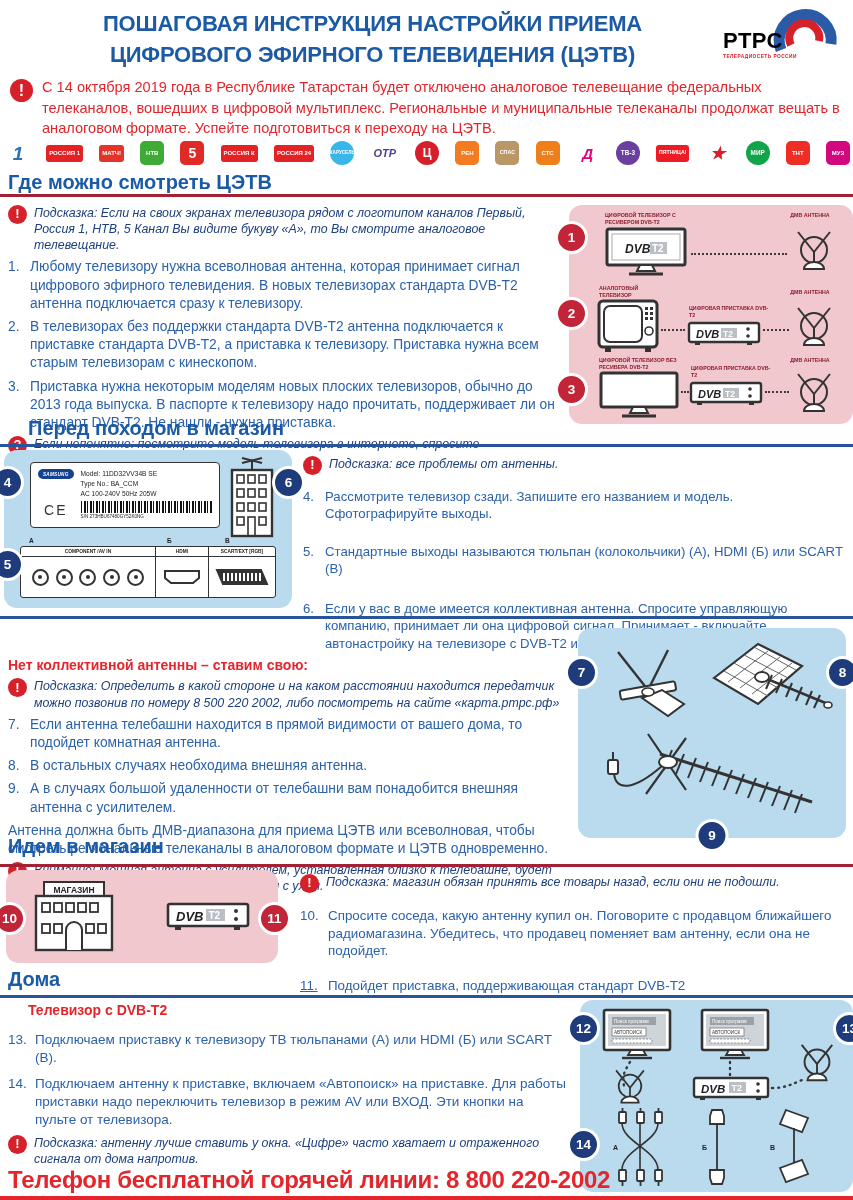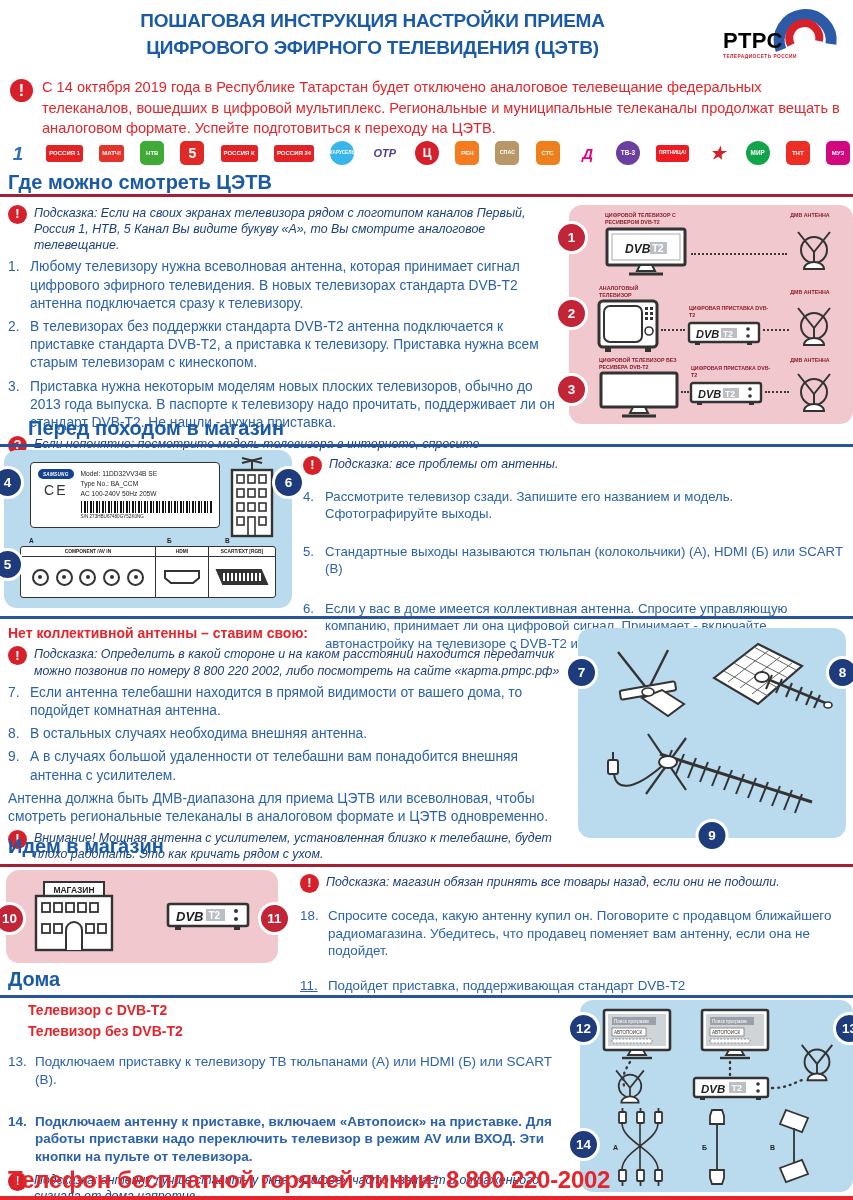--- a/index.html
+++ b/index.html
@@ -1,20 +1,20 @@
 <!DOCTYPE html>
 <html><head>
 <meta charset="utf-8">
 <style>
   html,body{margin:0;padding:0;background:#e8e8e8;}
   .page{position:relative;width:853px;height:1200px;margin:0 auto;background:#ffffff;
         font-family:"Liberation Sans",sans-serif;overflow:hidden;}
   
   .hdr-title{position:absolute;top:8px;left:0;width:745px;text-align:center;
-             color:#1b5aa5;font-weight:bold;font-size:19px;line-height:1.42;letter-spacing:-0.2px;}
+             color:#1b5aa5;font-weight:bold;font-size:22px;line-height:1.42;letter-spacing:-0.2px;}
   .logo{position:absolute;top:4px;right:8px;width:122px;height:66px;}
   .logo svg{position:absolute;top:0;right:2px;}
   .logo-text{position:absolute;left:0;top:24px;font-size:22px;font-weight:bold;color:#000000;letter-spacing:0.5px;}
   .logo-sub{position:absolute;left:0;top:50px;font-size:4.8px;font-weight:bold;color:#d6212b;letter-spacing:0.45px;}
   
   .notice{position:absolute;top:77px;left:10px;right:6px;display:flex;gap:9px;}
   .notice p{margin:0;color:#e5252c;font-size:14.6px;line-height:1.42;}
   .ic{width:19px;height:19px;border-radius:50%;background:#d6212b;color:#fff;font-weight:bold;
       font-size:13px;display:flex;align-items:center;justify-content:center;flex:0 0 auto;font-style:normal;}
   .ic.big{width:23px;height:23px;font-size:16px;margin-top:2px;}
@@ -47,21 +47,21 @@
   .badge{position:absolute;width:27px;height:27px;border-radius:50%;border:3px solid #fff;
          color:#fff;font-weight:bold;font-size:13.5px;display:flex;align-items:center;justify-content:center;
          box-sizing:content-box;z-index:5;}
   .badge.red{background:#c22438;}
   .badge.navy{background:#1e3c7c;}
   .dlabel{position:absolute;font-size:5.3px;font-weight:bold;color:#8a1e2e;line-height:1.25;text-transform:uppercase;}
   .dots{position:absolute;border-top:2.5px dotted #3a3a3a;}
   
   .lblcard{position:absolute;background:#fff;border:1.6px solid #333;border-radius:4px;
            display:flex;gap:7px;padding:6px 7px;box-sizing:border-box;}
-  .lc-left{display:flex;flex-direction:column;align-items:center;gap:3px;}
+  .lc-left{display:flex;flex-direction:column;align-items:center;gap:23px;}
   .sbadge{background:#16418f;color:#fff;font-size:4.6px;font-weight:bold;font-style:italic;
           border-radius:8px;padding:2.5px 5px;letter-spacing:0.3px;}
   .cemark{font-size:14px;color:#333;letter-spacing:2px;}
   .lc-right{font-size:6.6px;color:#222;line-height:1.5;}
   .barcode{height:12px;width:132px;margin-top:2px;
            background:repeating-linear-gradient(90deg,#111 0 1px,#fff 1px 3px,#111 3px 5px,#fff 5px 6px);}
   .serial{font-size:4.6px;margin-top:1.5px;}
   
   .ports{position:absolute;background:#fff;border:1.6px solid #333;border-radius:3px;display:flex;}
   .psec{border-right:1.3px solid #333;position:relative;display:flex;flex-direction:column;}
@@ -347,25 +347,25 @@
       <span class="t">Стандартные выходы называются тюльпан (колокольчики) (А), HDMI (Б) или SCART (В)</span>
     </div>
     <div class="item" style="margin-top:22px;">
       <span class="n">6.</span>
       <span class="t">Если у вас в доме имеется коллективная антенна. Спросите управляющую компанию, принимает ли  она цифровой сигнал. Принимает - включайте автонастройку на телевизоре с DVB-T2 или  автонастройку на приставке.</span>
     </div>
   </div>
 
   <div class="rule navy" style="top:616px;"></div>
 
-  <div class="txt" style="top:624px;left:8px;width:556px;">
+  <div class="txt" style="top:656px;left:8px;width:556px;">
     <div class="subred">Нет коллективной антенны – ставим свою:</div>
     <div class="hint">
       <span class="ic">!</span>
-      <span>Подсказка: Определить в какой стороне и на каком расстоянии находится передатчик можно позвонив по номеру 8 800 220 2002, либо посмотреть на сайте «карта.ртрс.рф»</span>
+      <span>Подсказка: Определить в какой стороне и на каком расстоянии находится передатчик можно позвонив по номеру 8 500 220 2002, либо посмотреть на сайте «карта.ртрс.рф»</span>
     </div>
     <div class="item">
       <span class="n">7.</span>
       <span class="t">Если антенна телебашни находится в прямой видимости от вашего дома, то подойдет комнатная антенна.</span>
     </div>
     <div class="item">
       <span class="n">8.</span>
       <span class="t">В остальных случаях необходима внешняя антенна.</span>
     </div>
     <div class="item">
@@ -475,40 +475,39 @@
         <rect x="68" y="24" width="6" height="4" fill="#333"></rect>
     </svg>
   </div>
 
   <div class="txt" style="top:870px;left:300px;right:8px;font-size:13.4px;">
     <div class="hint">
       <span class="ic">!</span>
       <span>Подсказка:  магазин  обязан  принять  все  товары назад, если они не подошли.</span>
     </div>
     <div class="item" style="margin-top:14px;">
-      <span class="n" style="flex-basis:28px;">18.</span>
+      <span class="n" style="flex-basis:28px;">10.</span>
       <span class="t">Спросите соседа, какую антенну купил он. Поговорите с продавцом ближайшего радиомагазина. Убедитесь, что продавец поменяет вам антенну, если она не подойдет.</span>
     </div>
     <div class="item" style="margin-top:17px;">
       <span class="n" style="flex-basis:28px;text-decoration:underline;">11.</span>
       <span class="t">Подойдет приставка, поддерживающая стандарт DVB-T2</span>
     </div>
   </div>
 
   <h2 class="h-blue" style="top:968px;left:8px;">Дома</h2>
   <div class="rule navy" style="top:995px;"></div>
 
   <div class="txt" style="top:1001px;left:8px;width:560px;font-size:13.5px;">
     <div class="subred" style="margin-left:20px;">Телевизор с DVB-T2</div>
-    <div class="subred" style="margin-left:20px;margin-top:3px;">Телевизор без DVB-T2</div>
     <div class="item" style="margin-top:12px;">
       <span class="n" style="flex-basis:27px;">13.</span>
       <span class="t">Подключаем приставку к телевизору ТВ тюльпанами (А) или HDMI (Б) или SCART (В).</span>
     </div>
-    <div class="item" style="margin-top:24px;font-weight:bold;">
+    <div class="item" style="margin-top:8px;">
       <span class="n" style="flex-basis:27px;">14.</span>
       <span class="t">Подключаем антенну к приставке, включаем «Автопоиск» на приставке. Для работы приставки надо переключить телевизор в режим AV или ВХОД. Эти кнопки на пульте от телевизора.</span>
     </div>
     <div class="hint" style="margin-top:6px;">
       <span class="ic">!</span>
       <span>Подсказка: антенну лучше ставить у окна. «Цифре»  часто  хватает  и  отраженного  сигнала  от  дома напротив.</span>
     </div>
   </div>
 
   <div class="panel blue" style="top:1000px;left:580px;width:273px;height:192px;">

